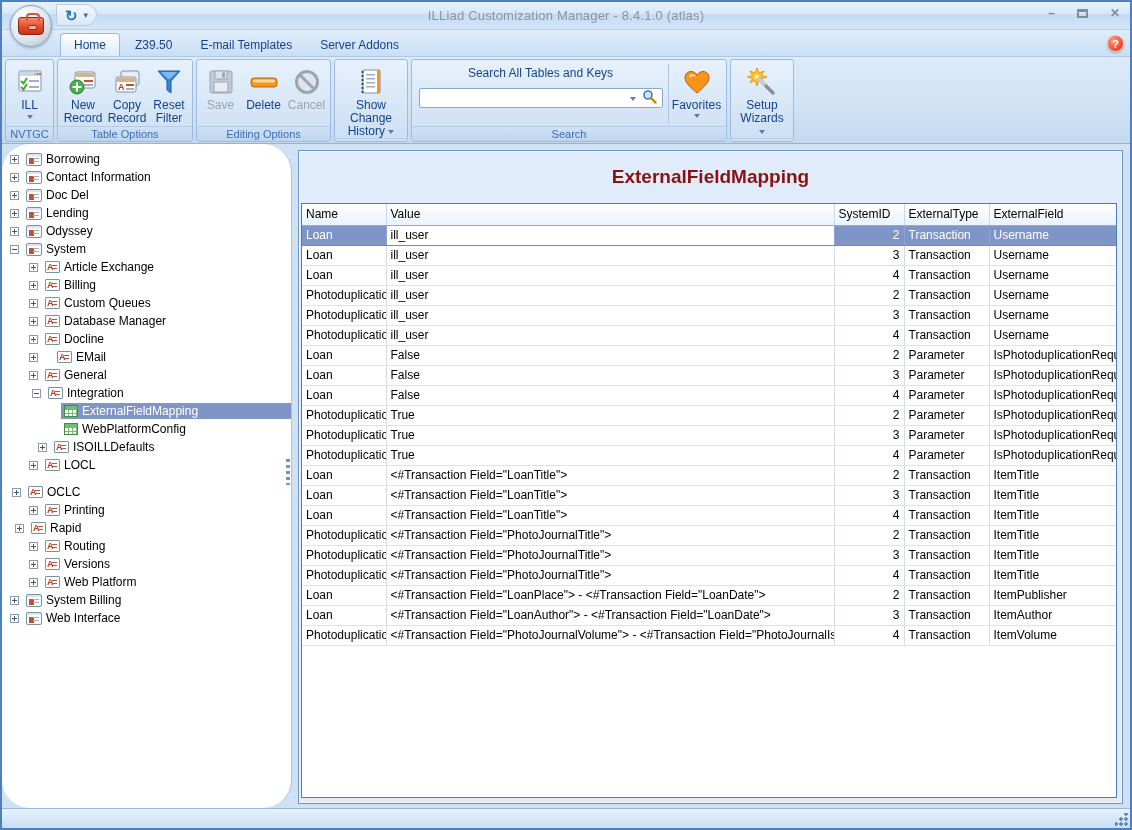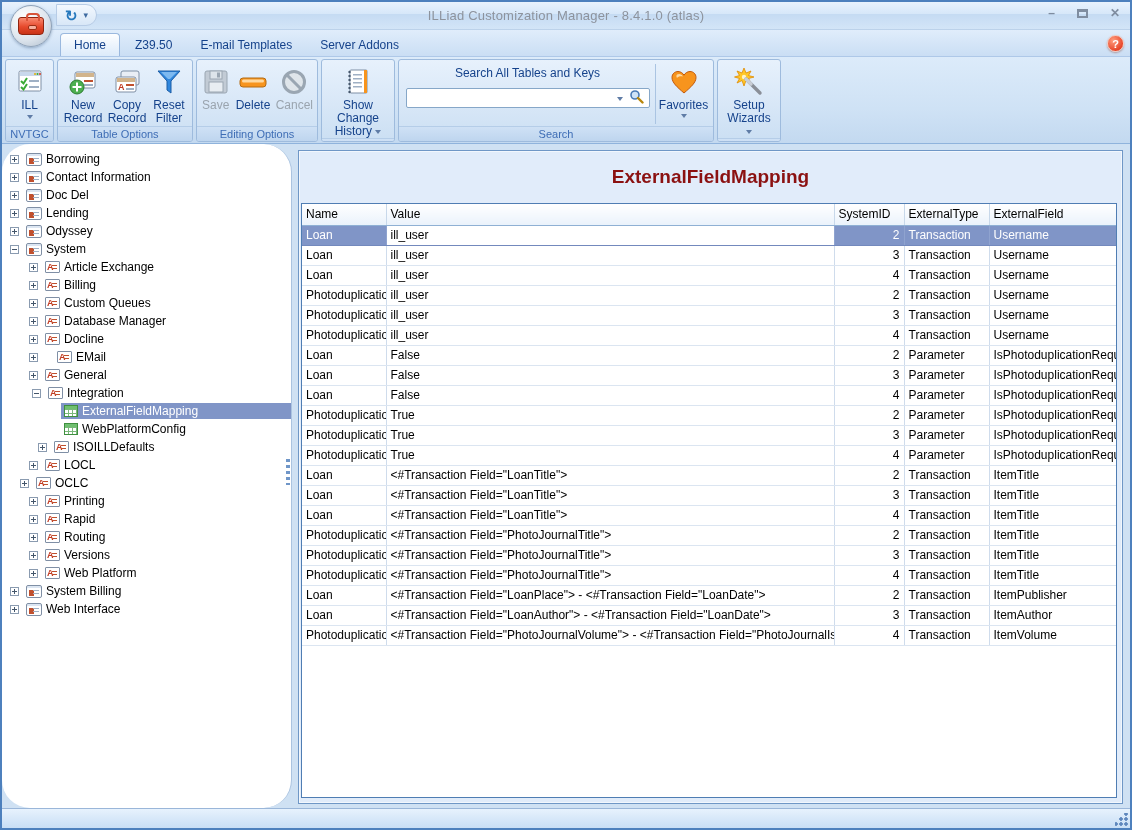--- a/index.html
+++ b/index.html
@@ -273,21 +273,21 @@
               <polygon points="2,3 24,3 15,13 15,25 11,22 11,13" fill="#2f86dd" stroke="#1b5ca5"></polygon>
               <polygon points="5,4 21,4 14,11 12,11" fill="#7db9f0"></polygon>
             </svg>
           </span>
           <span>Reset Filter</span>
         </div>
       </div>
       <div class="rgroup-label">Table Options</div>
     </div>
 
-    <div class="rgroup" style="width:122px">
+    <div class="rgroup" style="width:135px">
       <div class="rgroup-body">
         <div class="rbtn disabled" style="width:42px">
           <span class="ric">
             <svg width="28" height="28" viewBox="0 0 28 28">
               <rect x="3" y="3" width="22" height="22" rx="2" fill="#c2cbd5" stroke="#9aa6b2"></rect>
               <rect x="8" y="3" width="12" height="8" fill="#dde4ea" stroke="#9aa6b2"></rect>
               <rect x="15" y="4.5" width="3" height="5" fill="#9aa6b2"></rect>
               <rect x="7" y="14" width="14" height="10" fill="#e8edf2" stroke="#9aa6b2"></rect>
             </svg>
           </span>
@@ -512,35 +512,35 @@
               <span>ISOILLDefaults</span>
             </span>
           </div>
           <div class="tree-row" style="padding-left: 27px;">
             <span class="expander plus"></span>
             <span class="tree-sel-wrap">
               <span class="ti ti-section"></span>
               <span>LOCL</span>
             </span>
           </div>
-          <div class="tree-row" style="padding-left: 18px;">
+          <div class="tree-row" style="padding-left: 10px; margin-top: 9px;">
             <span class="expander plus"></span>
             <span class="tree-sel-wrap">
               <span class="ti ti-section"></span>
               <span>OCLC</span>
             </span>
           </div>
           <div class="tree-row" style="padding-left: 27px;">
             <span class="expander plus"></span>
             <span class="tree-sel-wrap">
               <span class="ti ti-section"></span>
               <span>Printing</span>
             </span>
           </div>
-          <div class="tree-row" style="padding-left: 27px;">
+          <div class="tree-row" style="padding-left: 13px;">
             <span class="expander plus"></span>
             <span class="tree-sel-wrap">
               <span class="ti ti-section"></span>
               <span>Rapid</span>
             </span>
           </div>
           <div class="tree-row" style="padding-left: 27px;">
             <span class="expander plus"></span>
             <span class="tree-sel-wrap">
               <span class="ti ti-section"></span>

